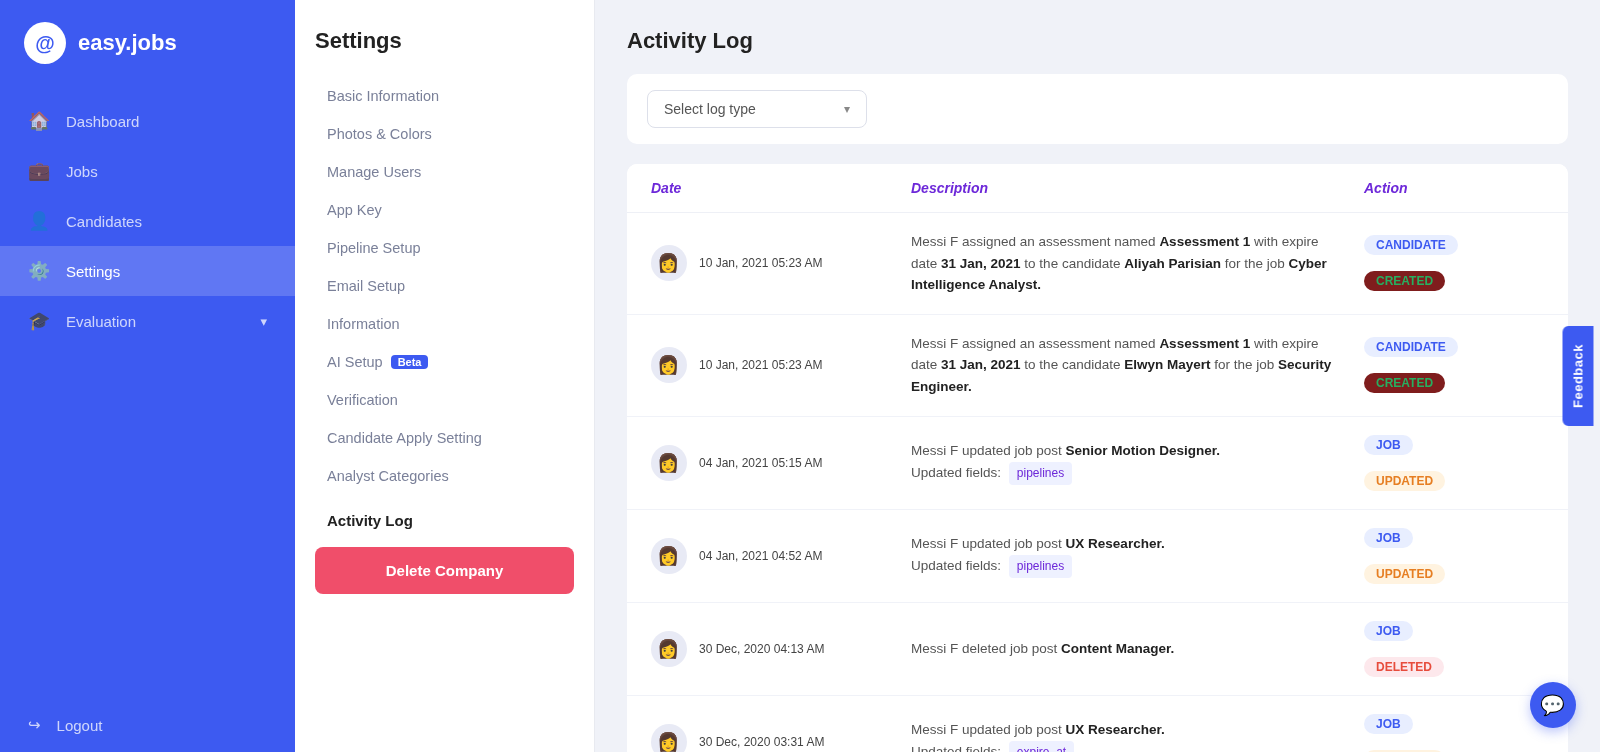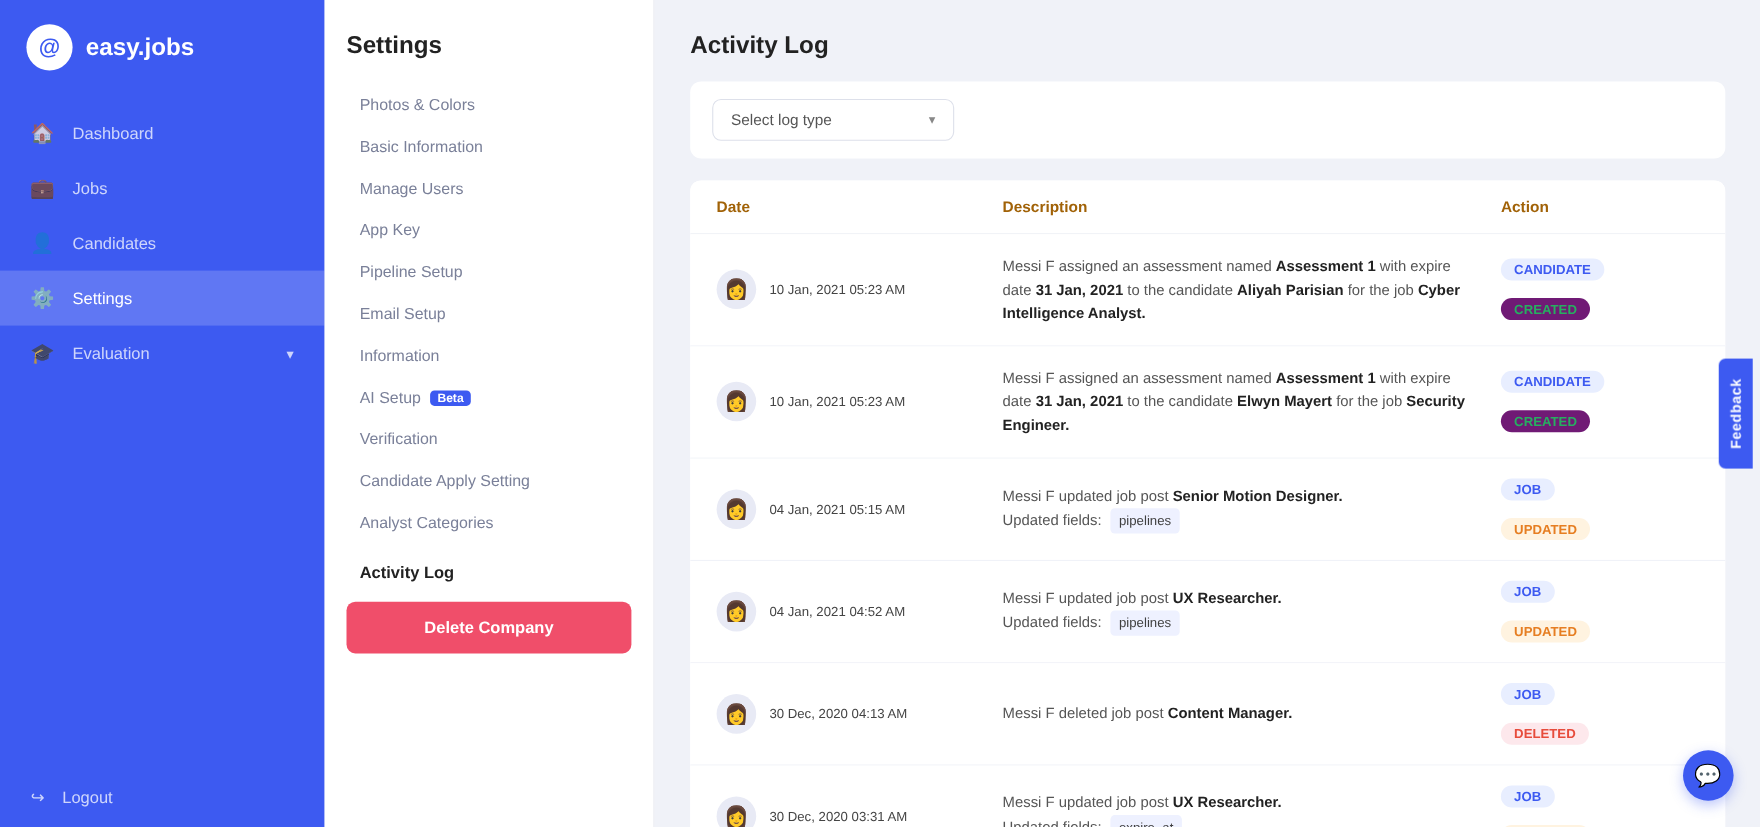--- a/index.html
+++ b/index.html
@@ -176,21 +176,22 @@
     .table-header {
       display: grid;
       grid-template-columns: 260px 1fr 180px;
       padding: 16px 24px;
       border-bottom: 1px solid #eef0f6;
       background: white;
     }
     .table-header-cell {
       font-size: 14px;
       font-weight: 700;
-      color: #a16207;
+      color: #6d28d9;
+      font-style: italic;
     }
     .table-row {
       display: grid;
       grid-template-columns: 260px 1fr 180px;
       padding: 18px 24px;
       border-bottom: 1px solid #f0f2f8;
       align-items: center;
       background: white;
     }
     .table-row:last-child { border-bottom: none; }
@@ -218,21 +219,21 @@
     .desc-cell {
       font-size: 13.5px;
       color: #555;
       line-height: 1.6;
       padding-right: 20px;
     }
     .desc-cell strong { color: #222; font-weight: 700; }
     .desc-cell .tag-badge {
       display: inline-block;
       background: #eef1ff;
-      color: #404040;
+      color: #6d28d9;
       border-radius: 4px;
       padding: 2px 8px;
       font-size: 12px;
       font-weight: 500;
       margin-left: 4px;
     }
     .action-cell {
       display: flex;
       flex-direction: column;
       align-items: flex-start;
@@ -240,21 +241,21 @@
     }
     .badge {
       display: inline-block;
       padding: 3px 12px;
       border-radius: 12px;
       font-size: 12px;
       font-weight: 600;
       text-transform: uppercase;
     }
     .badge-candidate { background: #e8eeff; color: #3d5af1; }
-    .badge-created { background: #701a75; color: #27ae60; text-align: right; }
+    .badge-created { background: #7f1d1d; color: #27ae60; text-align: right; }
     .badge-job { background: #e8eeff; color: #3d5af1; }
     .badge-updated { background: #fff3e0; color: #e67e22; }
     .badge-deleted { background: #fde8ec; color: #e74c3c; }
 
     
     .feedback-btn {
       position: fixed;
       right: -28px;
       top: 50%;
       transform: translateY(-50%) rotate(-90deg);
@@ -323,22 +324,22 @@
     <span class="nav-icon">↪</span>
     <span>Logout</span>
   </div>
 </div>
 
 <div class="main-content">
 
   <div class="settings-panel">
     <div class="settings-title">Settings</div>
     <ul class="settings-menu">
+      <li>Basic Information</li>
       <li>Photos &amp; Colors</li>
-      <li>Basic Information</li>
       <li>Manage Users</li>
       <li>App Key</li>
       <li>Pipeline Setup</li>
       <li>Email Setup</li>
       <li>Information</li>
       <li style="display:flex;align-items:center;gap:8px;">
         <span>AI Setup</span>
         <span style="background:#3d5af1;color:white;border-radius:4px;padding:1px 7px;font-size:11px;font-weight:700;">Beta</span>
       </li>
       <li>Verification</li>

